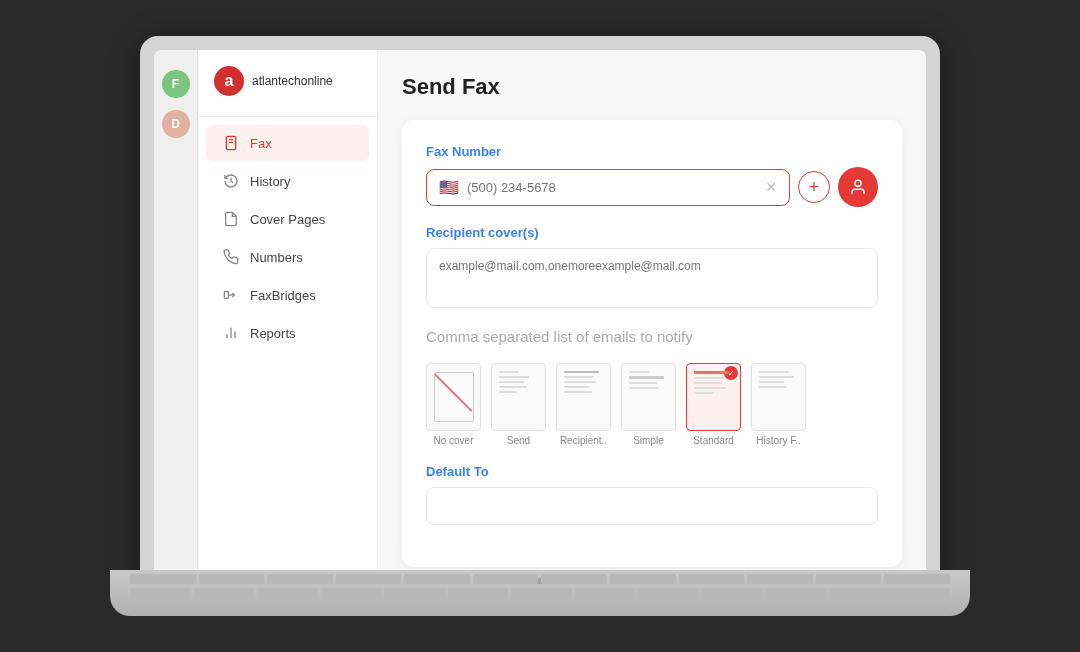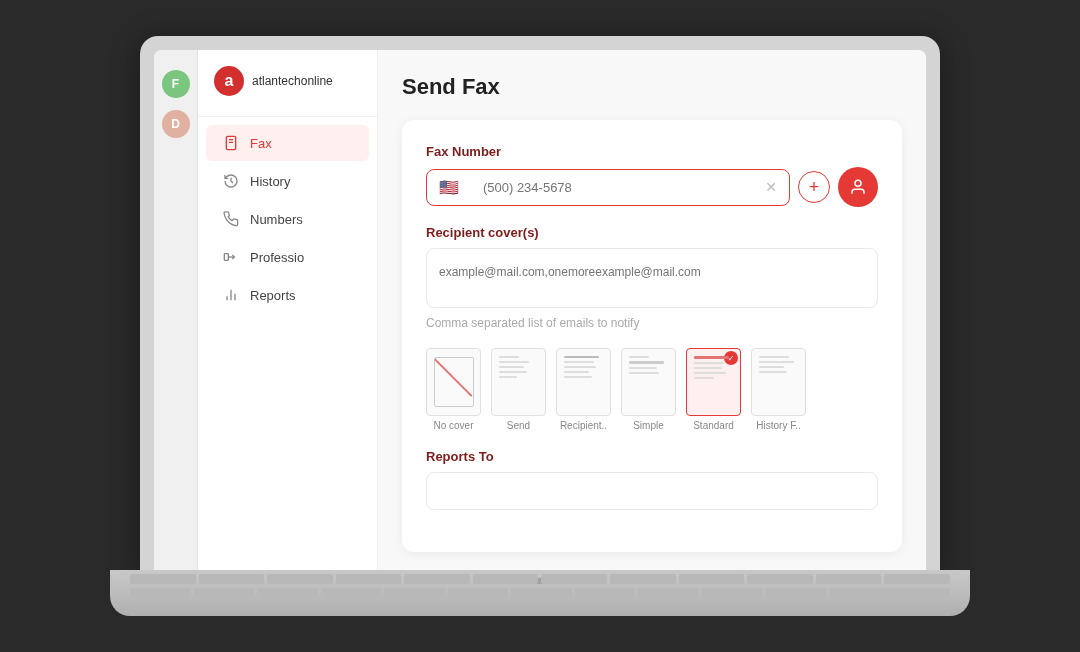--- a/index.html
+++ b/index.html
@@ -199,21 +199,21 @@
       box-shadow: 0 2px 12px rgba(0,0,0,0.06);
     }
 
     .form-group {
       margin-bottom: 18px;
     }
 
     .form-label {
       font-size: 13px;
       font-weight: 600;
-      color: #7f1d1d;
+      color: #3b82f6;
       margin-bottom: 8px;
       display: block;
     }
 
     .fax-number-row {
       display: flex;
       align-items: center;
       gap: 8px;
     }
 
@@ -232,21 +232,20 @@
       font-size: 16px;
     }
 
     .fax-input {
       border: none;
       outline: none;
       font-size: 13px;
       color: #999;
       flex: 1;
       background: transparent;
-      margin-left: 16px;
     }
 
     .clear-btn {
       background: none;
       border: none;
       cursor: pointer;
       color: #bbb;
       font-size: 14px;
       padding: 0;
     }
@@ -276,33 +275,33 @@
       align-items: center;
       justify-content: center;
       cursor: pointer;
       font-size: 16px;
     }
 
     .email-textarea {
       width: 100%;
       border: 1px solid #e8e8e8;
       border-radius: 8px;
-      padding: 16px 12px;
+      padding: 10px 12px;
       font-size: 12px;
       color: #1d4ed8;
       resize: none;
       height: 60px;
       outline: none;
       font-family: inherit;
     }
 
     .helper-text {
-      font-size: 12px;
+      font-size: 15px;
       color: #aaa;
-      margin-top: 4px;
+      margin-top: 16px;
     }
 
     .cover-page-header {
       display: flex;
       justify-content: space-between;
       align-items: center;
       margin-bottom: 10px;
     }
 
     .cover-nav {
@@ -469,39 +468,48 @@
           <span class="nav-icon">
             <svg width="16" height="16" viewBox="0 0 24 24" fill="none" stroke="currentColor" stroke-width="2">
               <path d="M3 12a9 9 0 1 0 9-9 9.75 9.75 0 0 0-6.74 2.74L3 8"></path>
               <polyline points="3 3 3 8 8 8"></polyline>
               <polyline points="12 7 12 12 15 15"></polyline>
             </svg>
           </span>
           <span>History</span>
         </div>
 
+        <div class="nav-item">
+          <span class="nav-icon">
+            <svg width="16" height="16" viewBox="0 0 24 24" fill="none" stroke="currentColor" stroke-width="2">
+              <path d="M14 2H6a2 2 0 0 0-2 2v16a2 2 0 0 0 2 2h12a2 2 0 0 0 2-2V8z"></path>
+              <polyline points="14 2 14 8 20 8"></polyline>
+            </svg>
+          </span>
+          <span>Cover Pages</span>
+        </div>
 
         <div class="nav-item">
           <span class="nav-icon">
             <svg width="16" height="16" viewBox="0 0 24 24" fill="none" stroke="currentColor" stroke-width="2">
               <path d="M22 16.92v3a2 2 0 0 1-2.18 2 19.79 19.79 0 0 1-8.63-3.07A19.5 19.5 0 0 1 4.69 12 19.79 19.79 0 0 1 1.61 3.4 2 2 0 0 1 3.6 1.21h3a2 2 0 0 1 2 1.72c.127.96.361 1.903.7 2.81a2 2 0 0 1-.45 2.11L7.91 8.8a16 16 0 0 0 5.55 5.55l1.86-1.86a2 2 0 0 1 2.11-.45c.907.339 1.85.573 2.81.7a2 2 0 0 1 1.72 2.02z"></path>
             </svg>
           </span>
           <span>Numbers</span>
         </div>
 
         <div class="nav-item">
           <span class="nav-icon">
             <svg width="16" height="16" viewBox="0 0 24 24" fill="none" stroke="currentColor" stroke-width="2">
               <rect x="2" y="7" width="6" height="10" rx="1"></rect>
               <path d="M8 12h8"></path>
               <path d="M14 9l3 3-3 3"></path>
             </svg>
           </span>
-          <span>Professio</span>
+          <span>FaxBridges</span>
         </div>
 
         <div class="nav-item">
           <span class="nav-icon">
             <svg width="16" height="16" viewBox="0 0 24 24" fill="none" stroke="currentColor" stroke-width="2">
               <line x1="18" y1="20" x2="18" y2="10"></line>
               <line x1="12" y1="20" x2="12" y2="4"></line>
               <line x1="6" y1="20" x2="6" y2="14"></line>
             </svg>
           </span>
@@ -609,21 +617,21 @@
                     <div class="doc-line" style="width:25px;"></div>
                     <div class="doc-line" style="width:28px;"></div>
                   </div>
                 </div>
                 <span class="cover-page-label">History F..</span>
               </div>
             </div>
           </div>
 
           <div class="form-group">
-            <label class="form-label">Reports To</label>
+            <label class="form-label">Default To</label>
             <input type="text" class="deliver-to-input" style="">
           </div>
 
         </div>
       </div>
     </div>
   </div>
 
   <div class="laptop-base">
     <div class="keyboard-keys">

